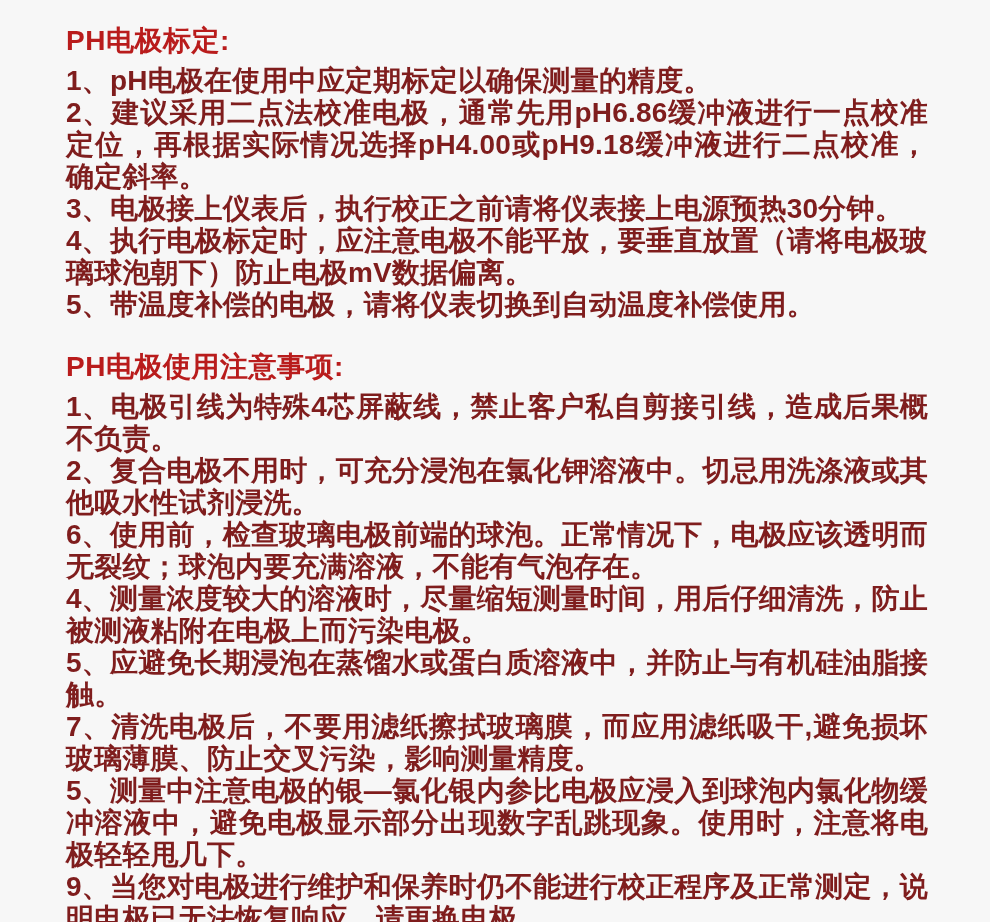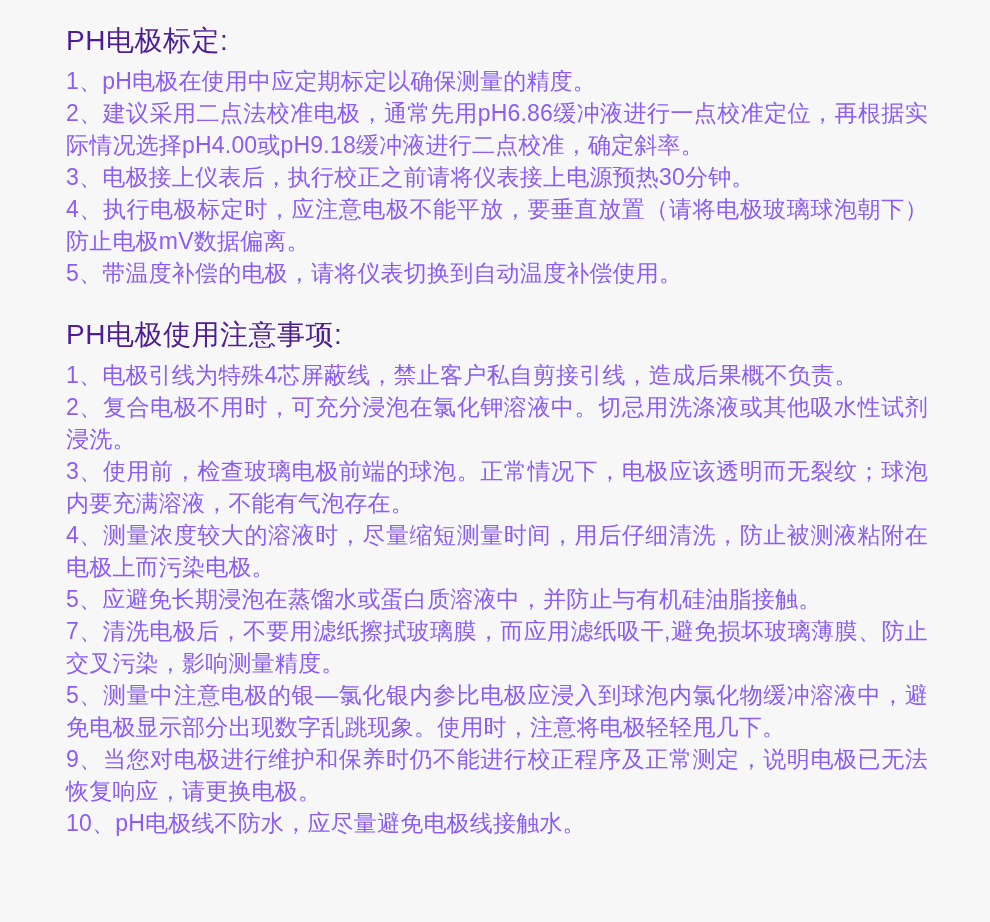--- a/index.html
+++ b/index.html
@@ -15,30 +15,30 @@
     overflow: hidden;
   }
   .doc {
     box-sizing: border-box;
     width: 990px;
     padding: 22px 62px 0 66px;
   }
   .section-title {
     font-size: 28px;
     line-height: 38px;
-    font-weight: 400;
-    color: #4c1d95;
+    font-weight: 700;
+    color: #b91c1c;
     margin: 0 0 5px 0;
     letter-spacing: 0.5px;
   }
   .item {
-    font-size: 23px;
+    font-size: 28px;
     line-height: 32px;
-    font-weight: 400;
-    color: #8b5cf6;
+    font-weight: 700;
+    color: #7f1d1d;
     margin: 0;
     letter-spacing: 0.2px;
     text-align: justify;
     text-justify: inter-ideograph;
   }
   .section + .section {
     margin-top: 27px;
   }
 </style>
 </head>
@@ -52,21 +52,21 @@
     <p class="item">2、建议采用二点法校准电极，通常先用pH6.86缓冲液进行一点校准定位，再根据实际情况选择pH4.00或pH9.18缓冲液进行二点校准，确定斜率。</p>
     <p class="item">3、电极接上仪表后，执行校正之前请将仪表接上电源预热30分钟。</p>
     <p class="item">4、执行电极标定时，应注意电极不能平放，要垂直放置（请将电极玻璃球泡朝下）防止电极mV数据偏离。</p>
     <p class="item">5、带温度补偿的电极，请将仪表切换到自动温度补偿使用。</p>
   </section>
 
   <section class="section">
     <h2 class="section-title">PH电极使用注意事项:</h2>
     <p class="item">1、电极引线为特殊4芯屏蔽线，禁止客户私自剪接引线，造成后果概不负责。</p>
     <p class="item">2、复合电极不用时，可充分浸泡在氯化钾溶液中。切忌用洗涤液或其他吸水性试剂浸洗。</p>
-    <p class="item">3、使用前，检查玻璃电极前端的球泡。正常情况下，电极应该透明而无裂纹；球泡内要充满溶液，不能有气泡存在。</p>
+    <p class="item">6、使用前，检查玻璃电极前端的球泡。正常情况下，电极应该透明而无裂纹；球泡内要充满溶液，不能有气泡存在。</p>
     <p class="item">4、测量浓度较大的溶液时，尽量缩短测量时间，用后仔细清洗，防止被测液粘附在电极上而污染电极。</p>
     <p class="item">5、应避免长期浸泡在蒸馏水或蛋白质溶液中，并防止与有机硅油脂接触。</p>
     <p class="item">7、清洗电极后，不要用滤纸擦拭玻璃膜，而应用滤纸吸干,避免损坏玻璃薄膜、防止交叉污染，影响测量精度。</p>
     <p class="item">5、测量中注意电极的银—氯化银内参比电极应浸入到球泡内氯化物缓冲溶液中，避免电极显示部分出现数字乱跳现象。使用时，注意将电极轻轻甩几下。</p>
     <p class="item">9、当您对电极进行维护和保养时仍不能进行校正程序及正常测定，说明电极已无法恢复响应，请更换电极。</p>
     <p class="item">10、pH电极线不防水，应尽量避免电极线接触水。</p>
   </section>
 
 </div>
 

